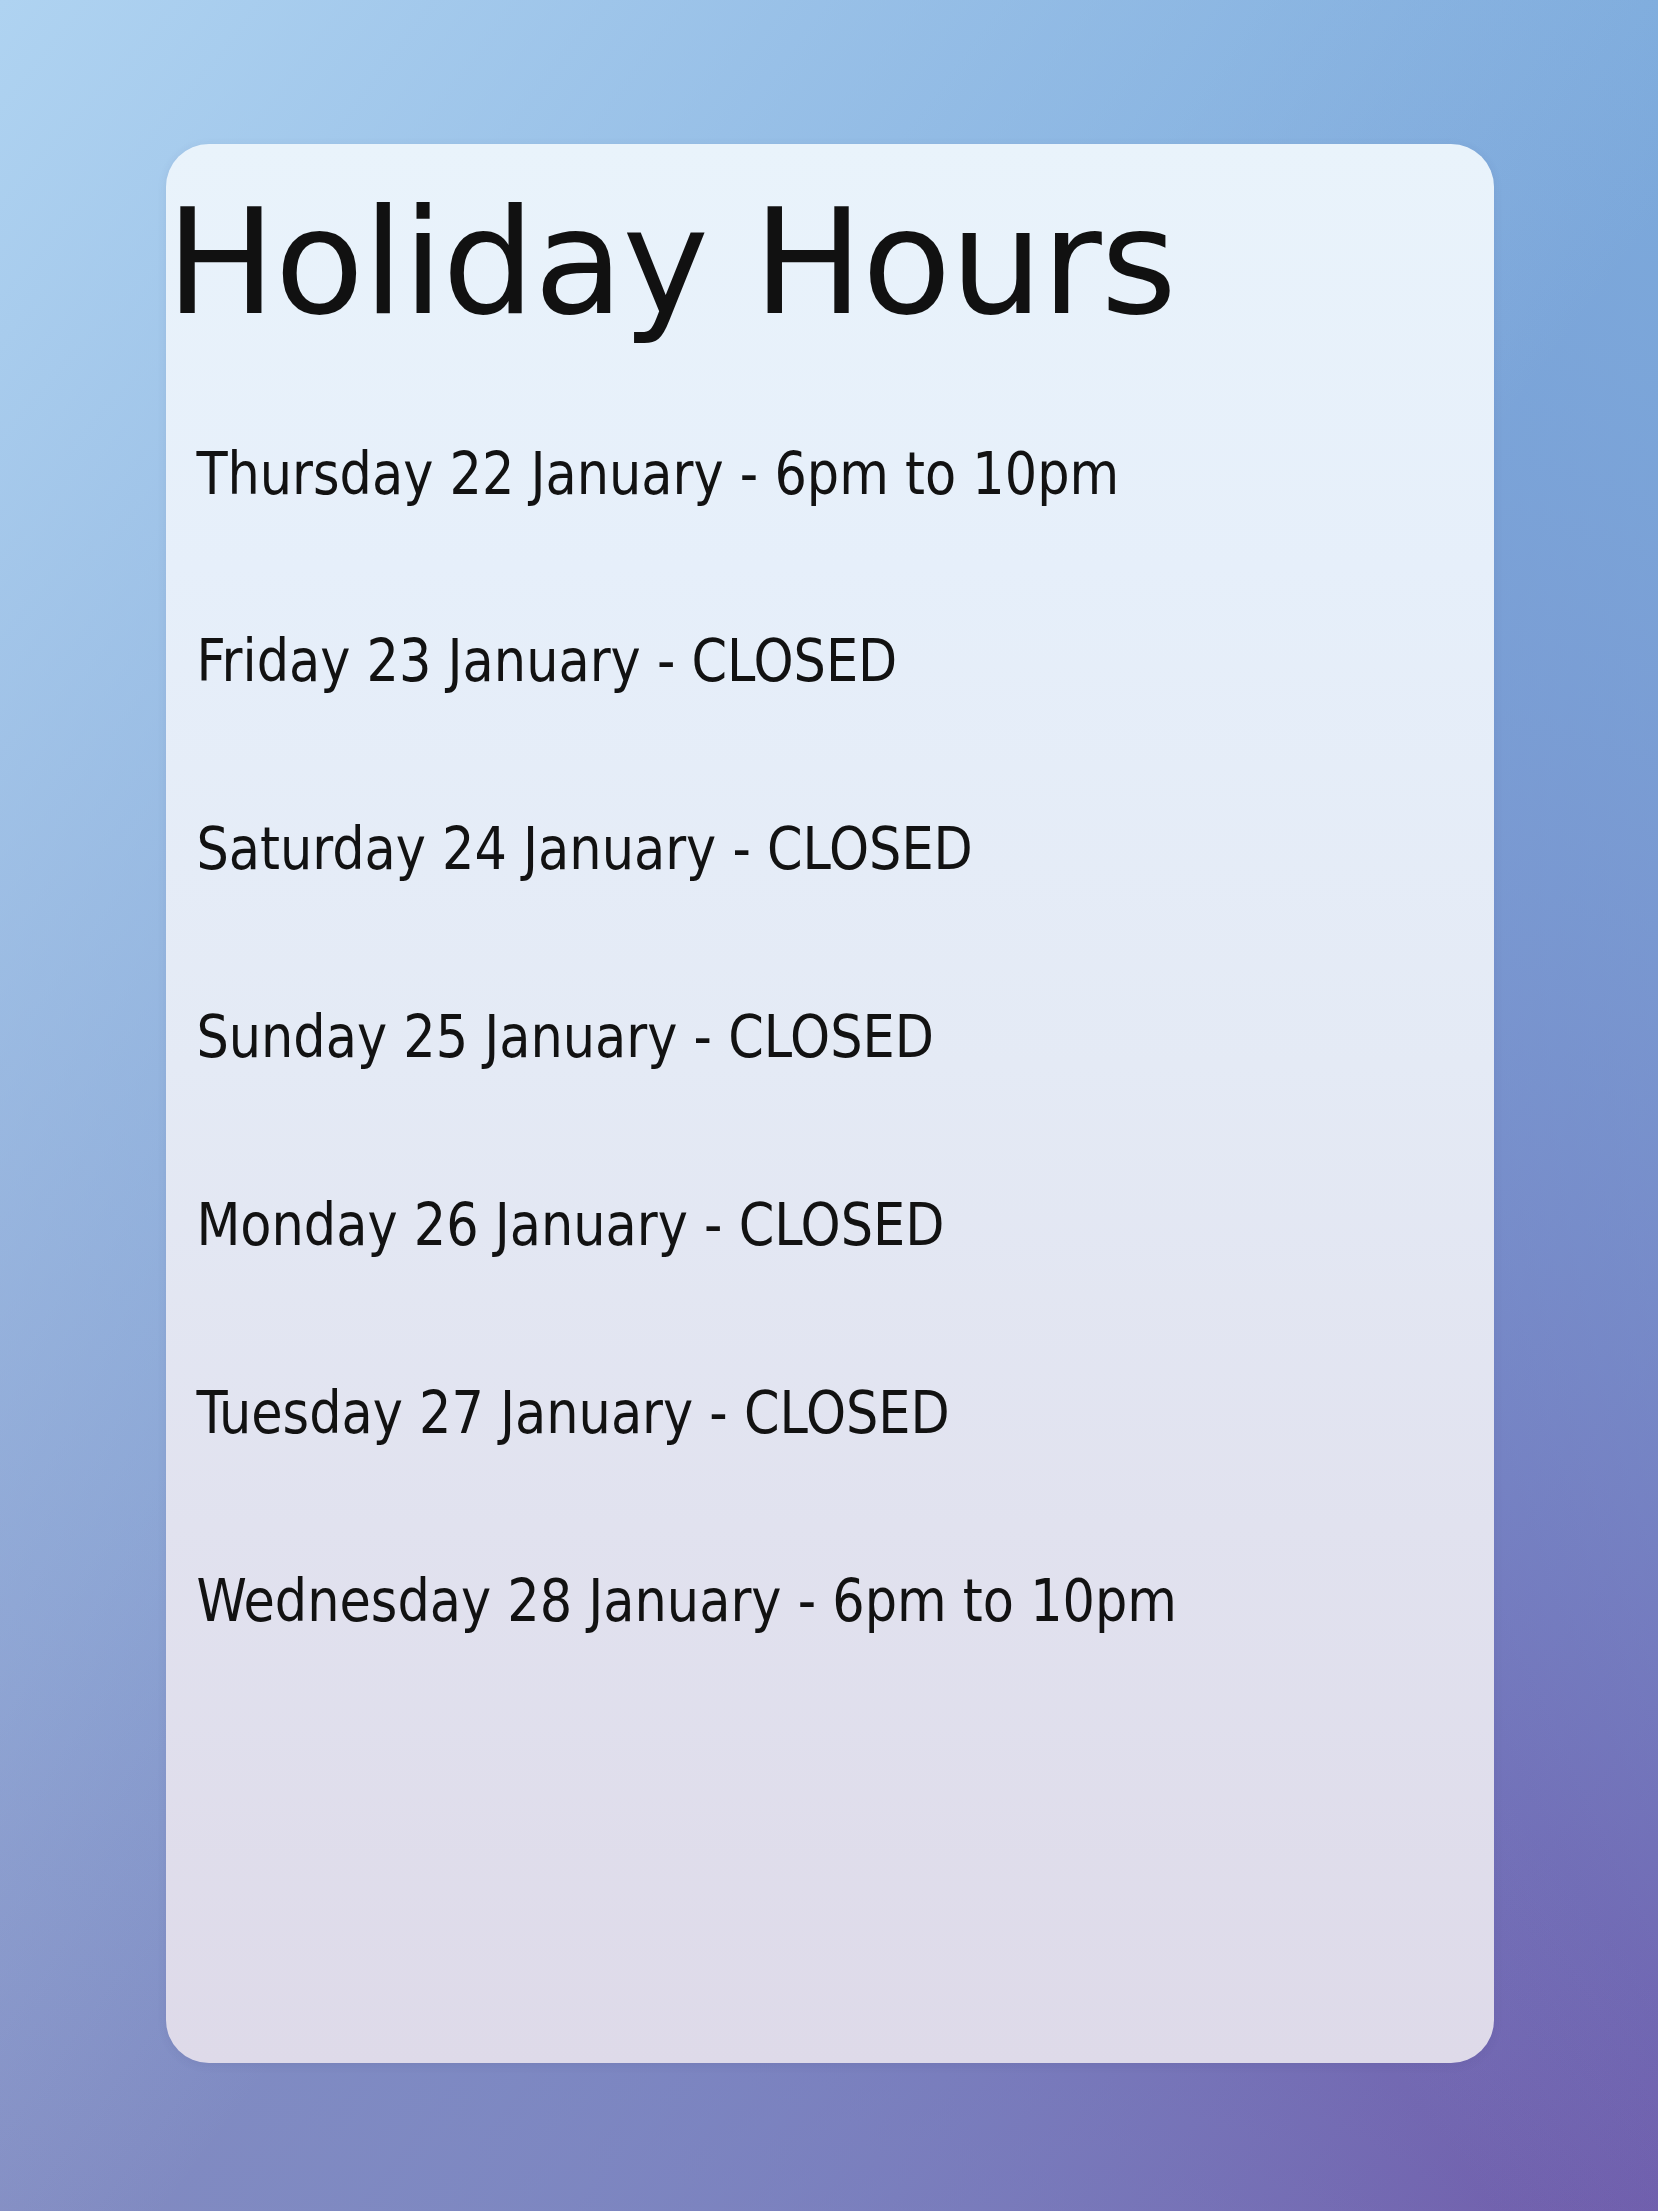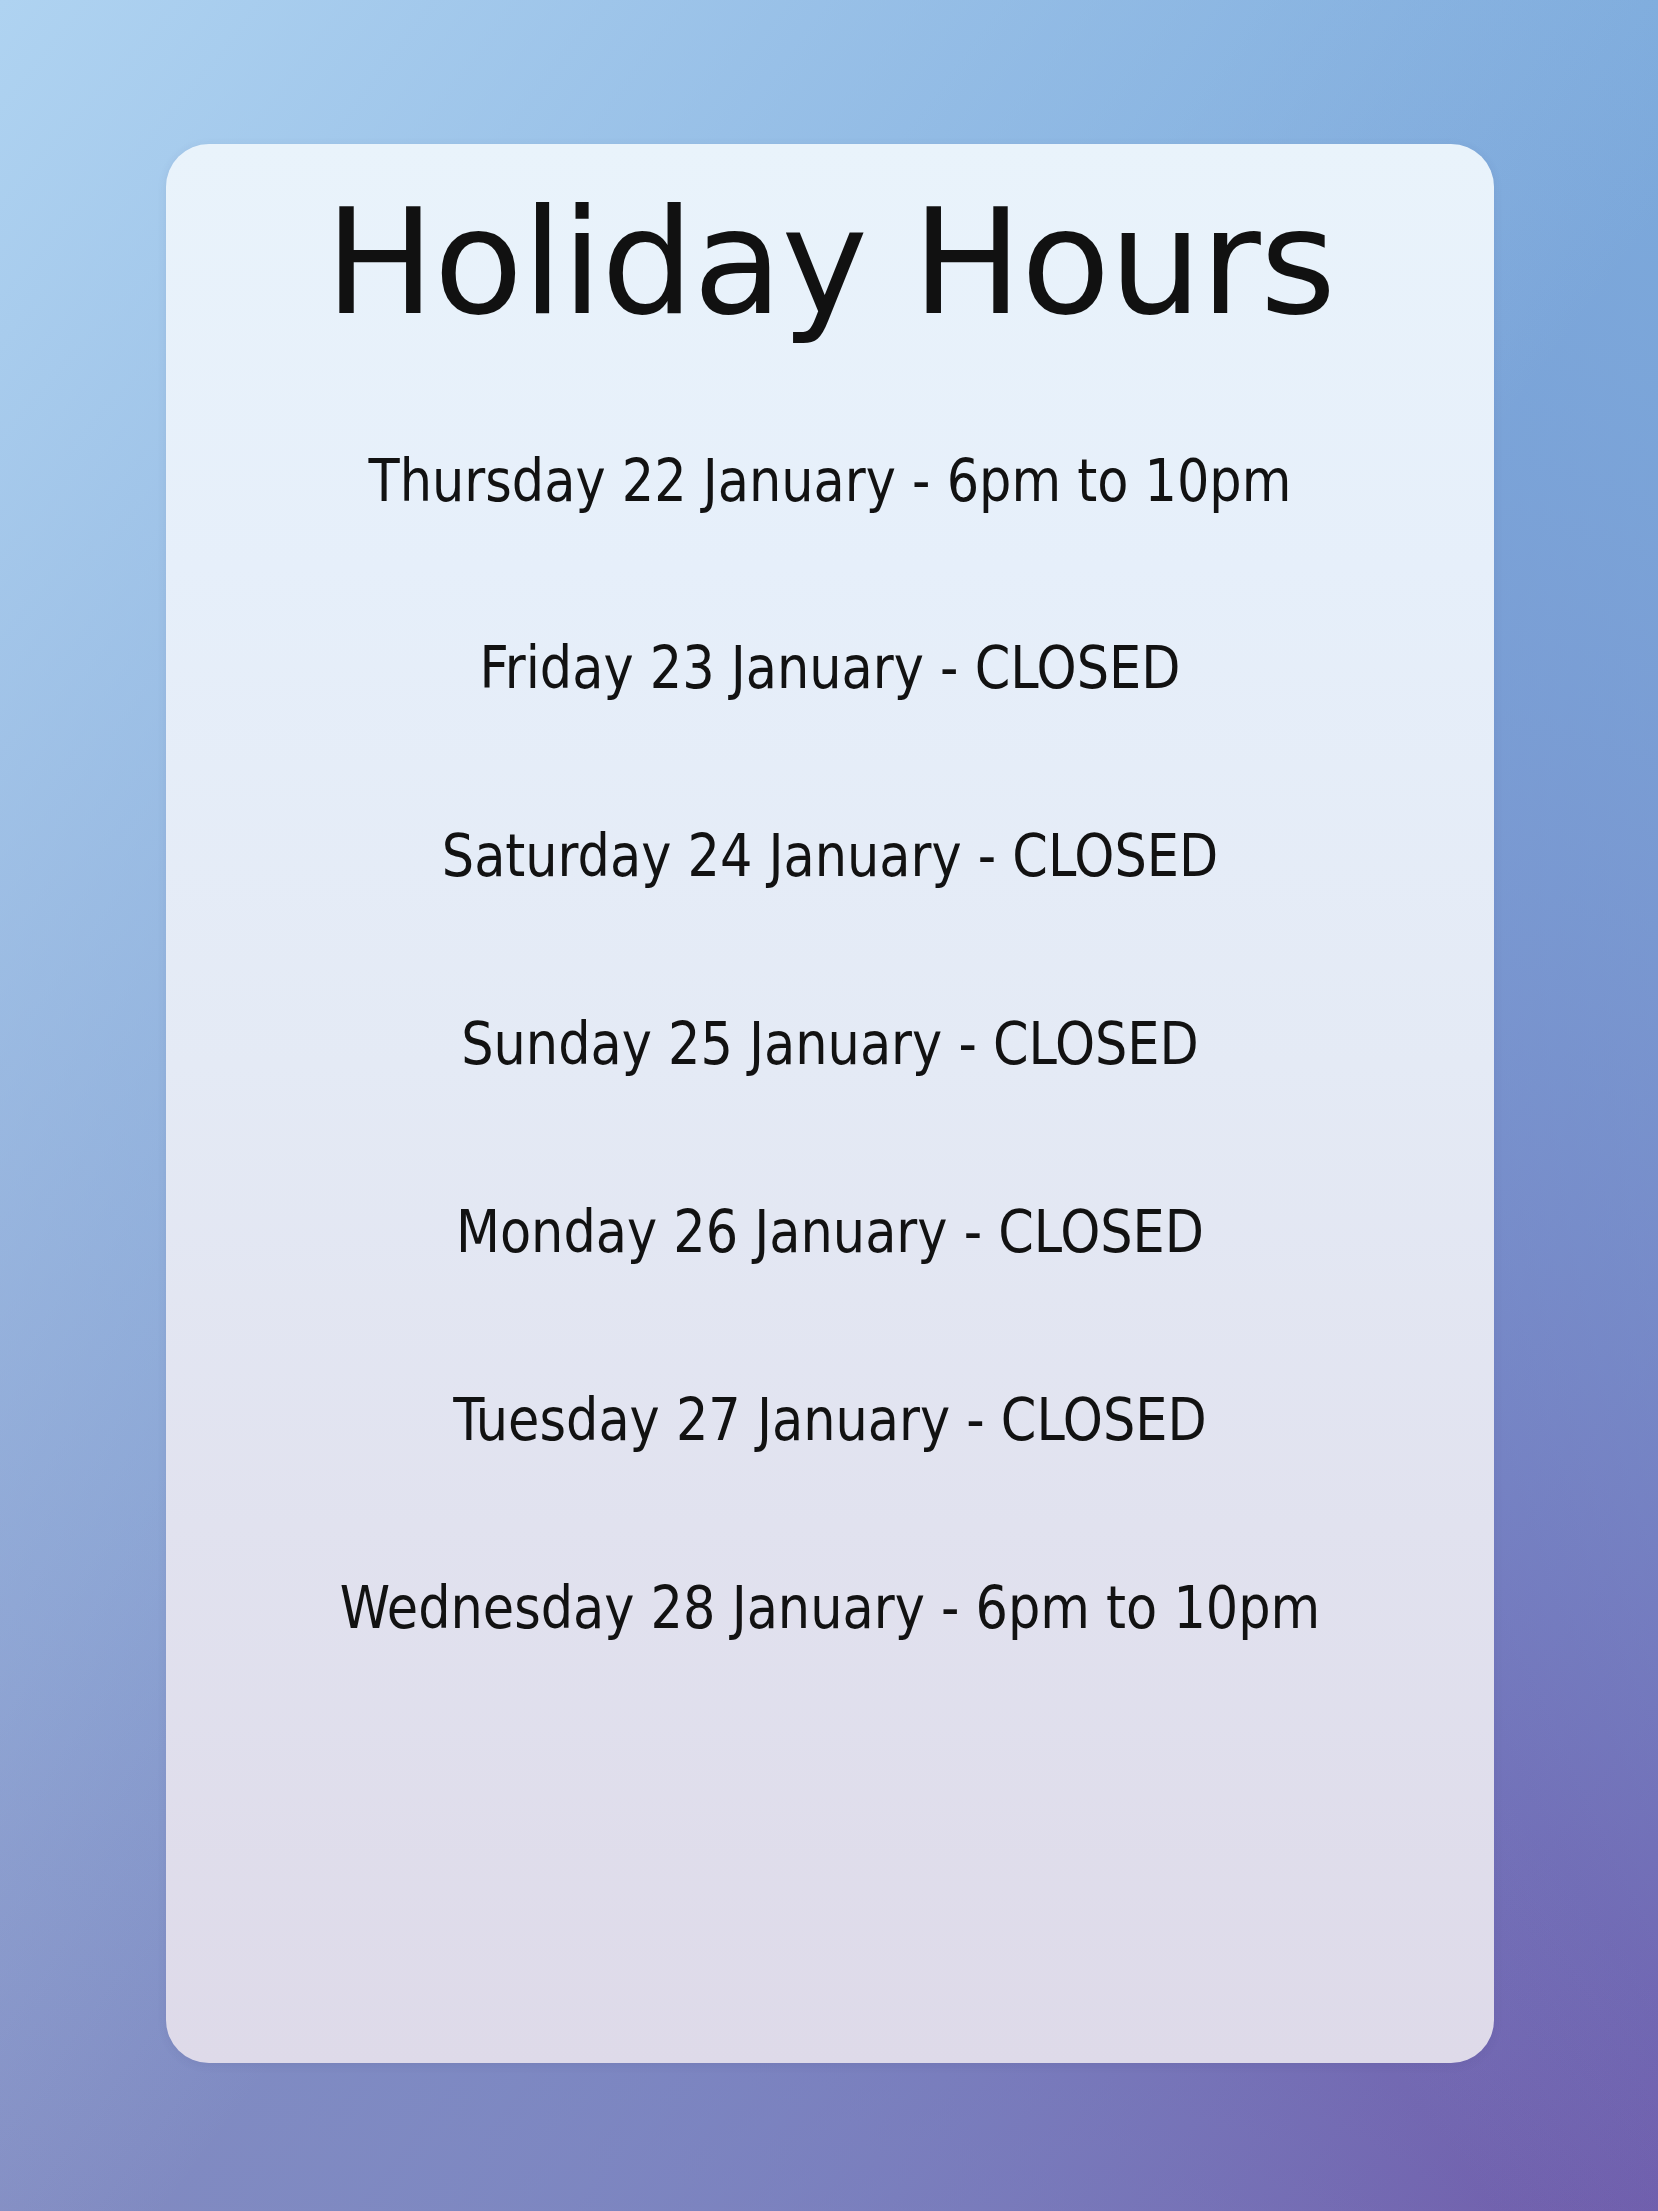--- a/index.html
+++ b/index.html
@@ -36,38 +36,37 @@
     box-sizing: border-box;
     padding: 0;
     display: block;
   }
 
   #card-inner {
     position: absolute;
     left: 0;
     right: 0;
     top: 0;
-    text-align: center;
   }
 
   #poster-title {
     margin: 0;
     padding-top: 37px;
     font-family: "DejaVu Sans", "Liberation Sans", sans-serif;
     font-size: 146px;
     font-weight: 400;
     line-height: 1.12;
     letter-spacing: -1px;
     color: #111111;
     white-space: nowrap;
   }
 
   #hours-list {
     list-style: none;
-    margin: 11px;
+    margin: 4px;
     padding: 0;
     padding-top: 94px;
   }
 
   .hours-row {
     font-family: "DejaVu Sans Condensed", "Liberation Sans Narrow", "Liberation Sans", sans-serif;
     font-size: 59px;
     font-weight: 400;
     line-height: 1.05;
     color: #121212;

